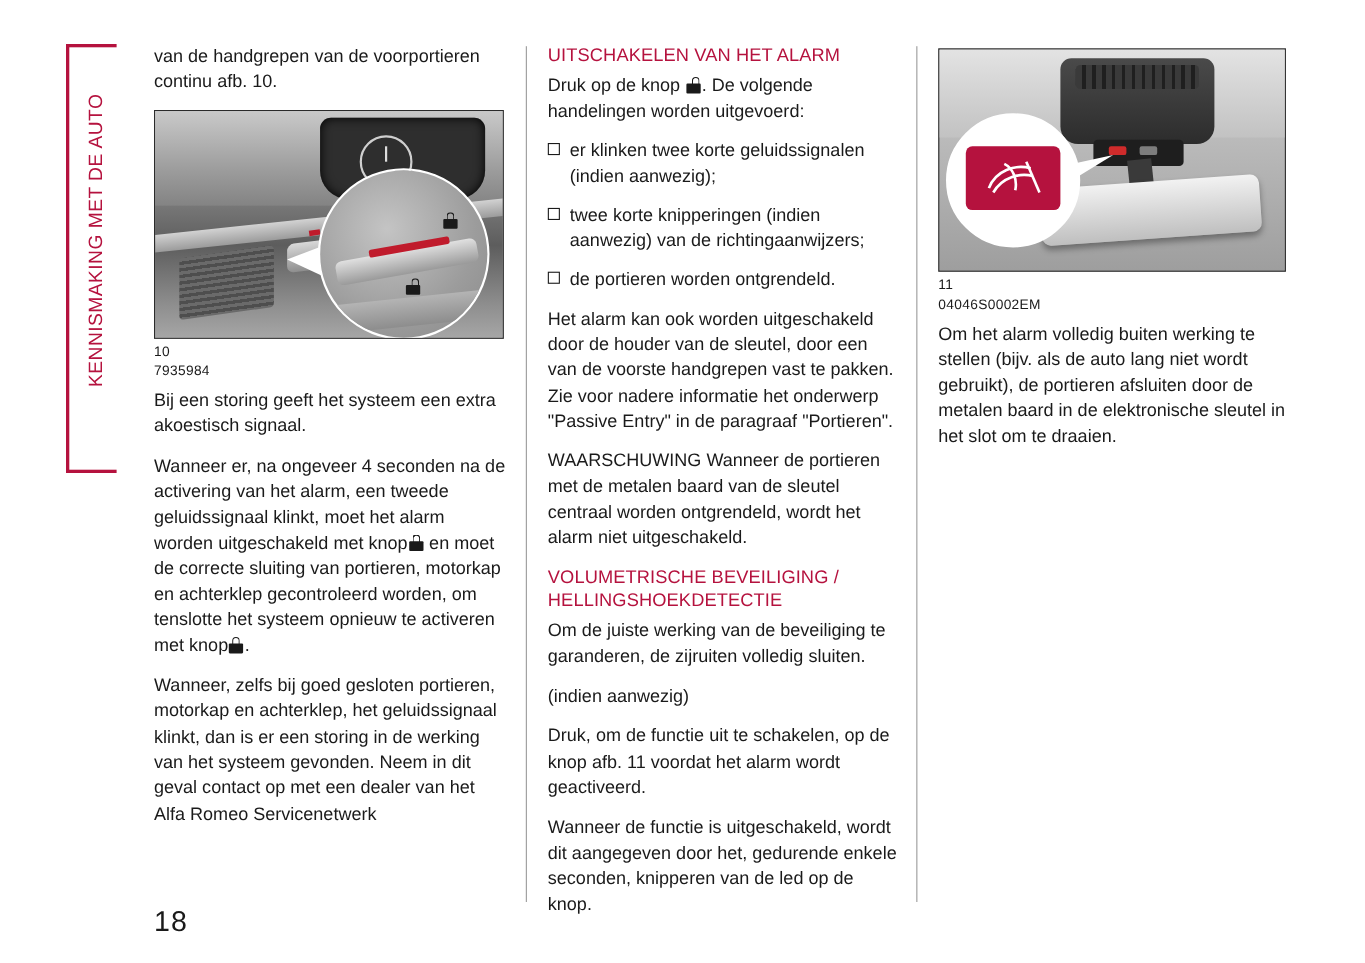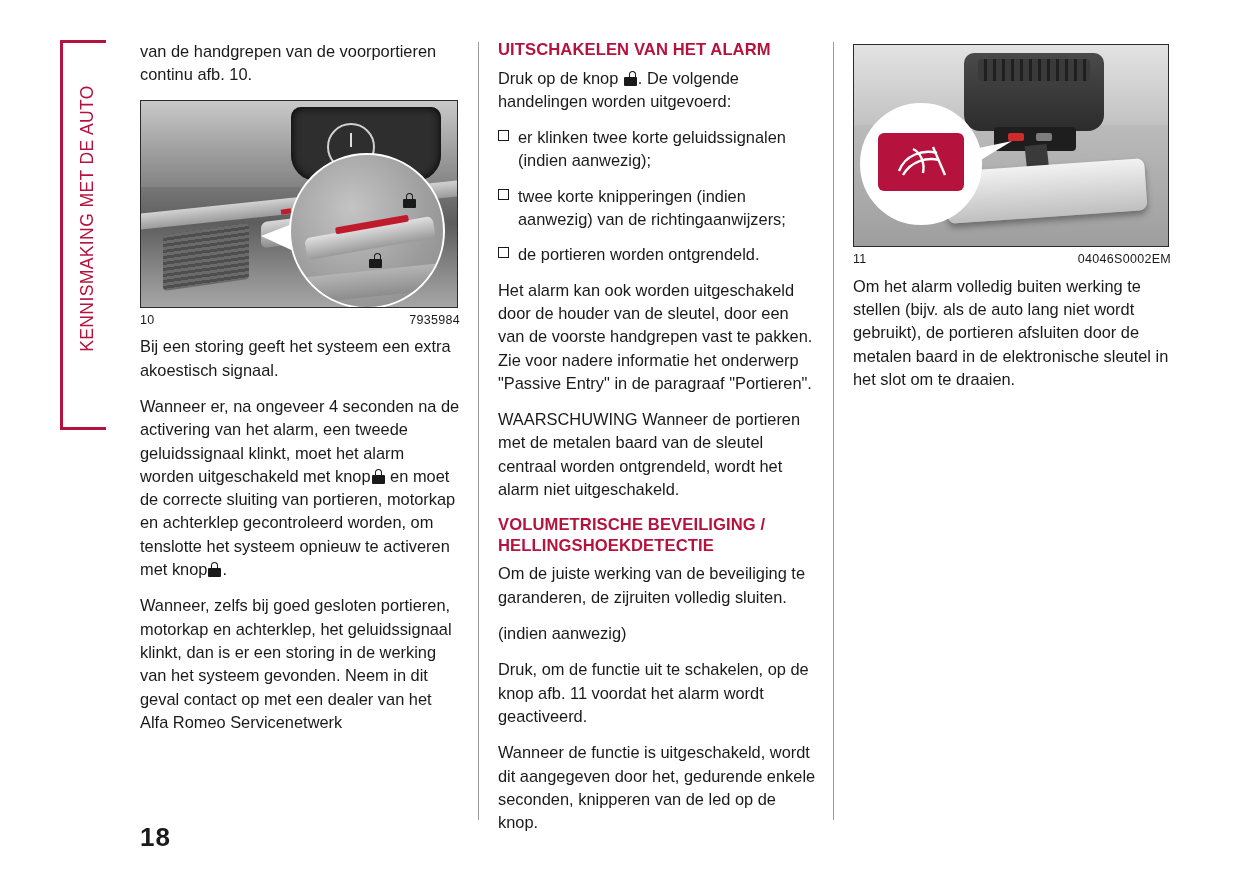--- a/index.html
+++ b/index.html
@@ -67,21 +67,21 @@
   .divider-1 { left: 478px; }
   .divider-2 { left: 833px; }
 
   p {
     margin: 0 0 13px 0;
   }
 
   h2.section {
     color: #b5123e;
     font-size: 16.6px;
-    font-weight: bold;
+    font-weight: normal;
     margin: 0 0 6px 0;
     line-height: 1.24;
     letter-spacing: 0.1px;
   }
   h2.section.spaced { margin-top: 14px; }
 
   .bullet {
     position: relative;
     padding-left: 20px;
     margin: 0 0 12px 0;
@@ -140,20 +140,21 @@
   .fig-1 { width: 318px; height: 208px; }
   .fig-2 { width: 316px; height: 203px; }
 
   .fig-caption {
     display: flex;
     justify-content: space-between;
     font-size: 12.5px;
     color: #1a1a1a;
     margin-top: 4px;
     letter-spacing: 0.3px;
+    flex-direction: column;
   }
 
   
   .f10-bg {
     position: absolute;
     inset: 0;
     background:
       linear-gradient(180deg, #b9b9b9 0%, #a5a5a5 22%, #7e7e7e 45%, #6d6d6d 60%, #8a8a8a 100%);
   }
   .f10-dash {
@@ -352,21 +353,21 @@
     left: 50%; top: 50%;
     transform: translate(-50%,-50%);
   }
 
   
   .page-number {
     position: absolute;
     left: 140px;
     bottom: 22px;
     font-size: 26px;
-    font-weight: bold;
+    font-weight: normal;
     letter-spacing: 1px;
   }
 </style>
 </head>
 <body>
 
 <div class="page">
 
   <div class="side-tab">
     <div class="side-tab-label">KENNISMAKING MET DE AUTO</div>

